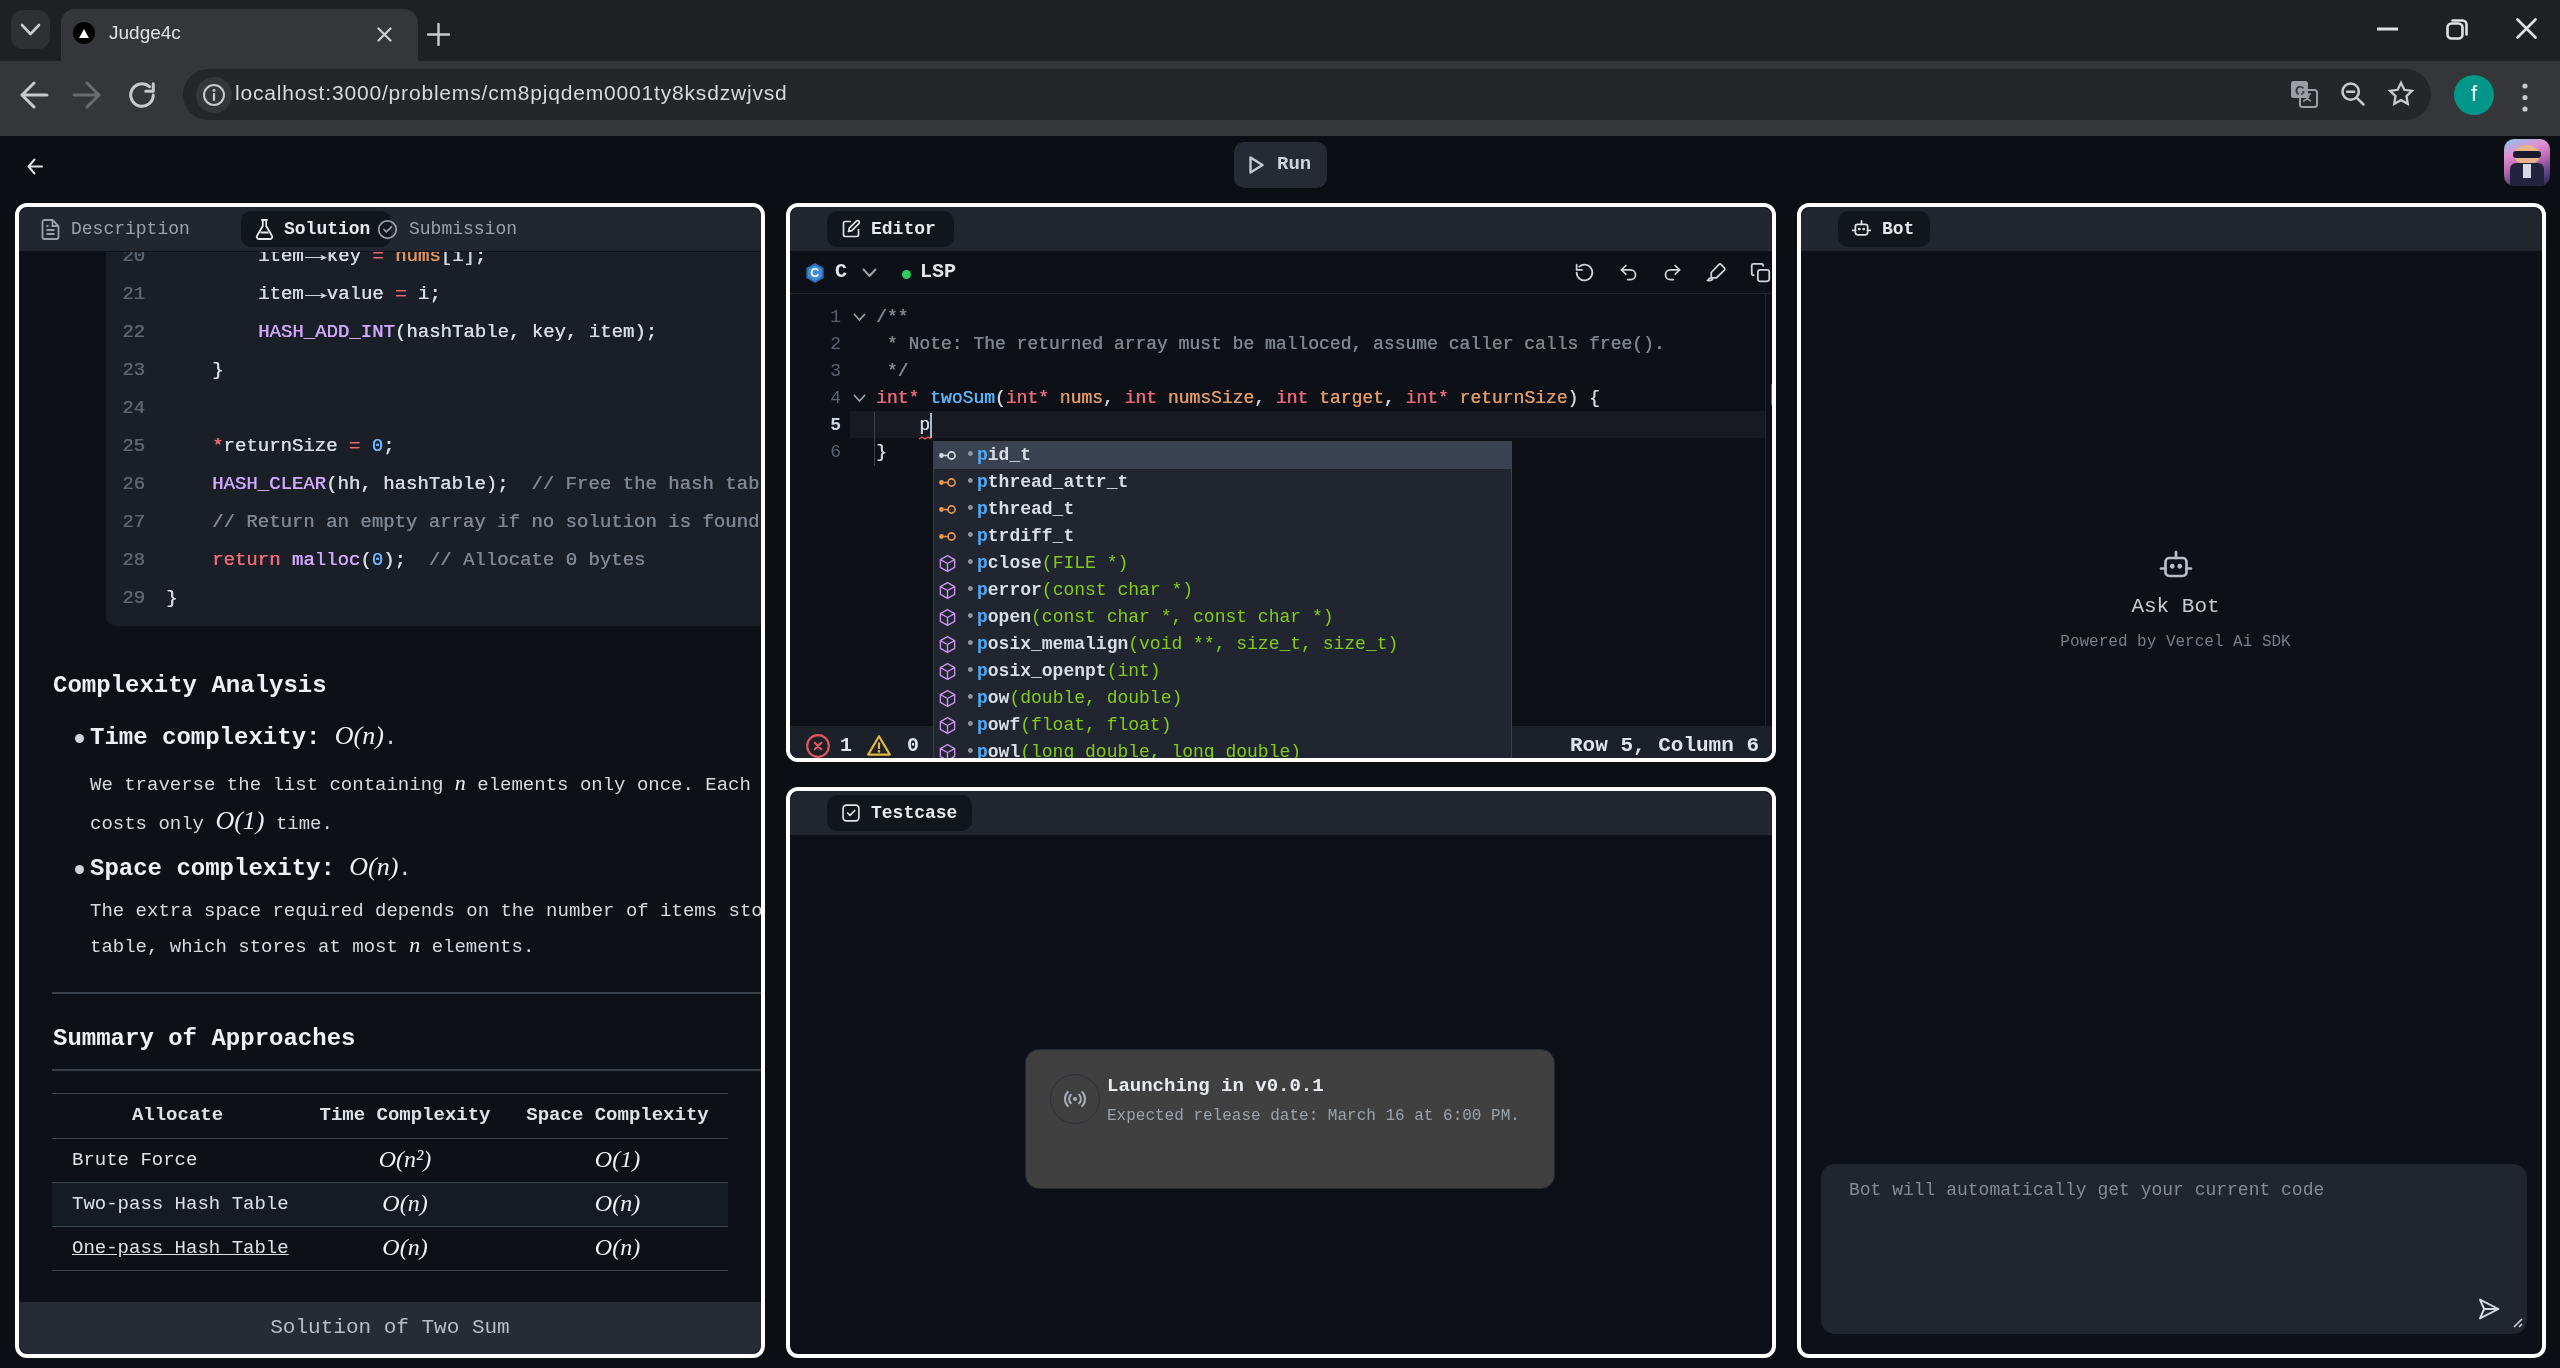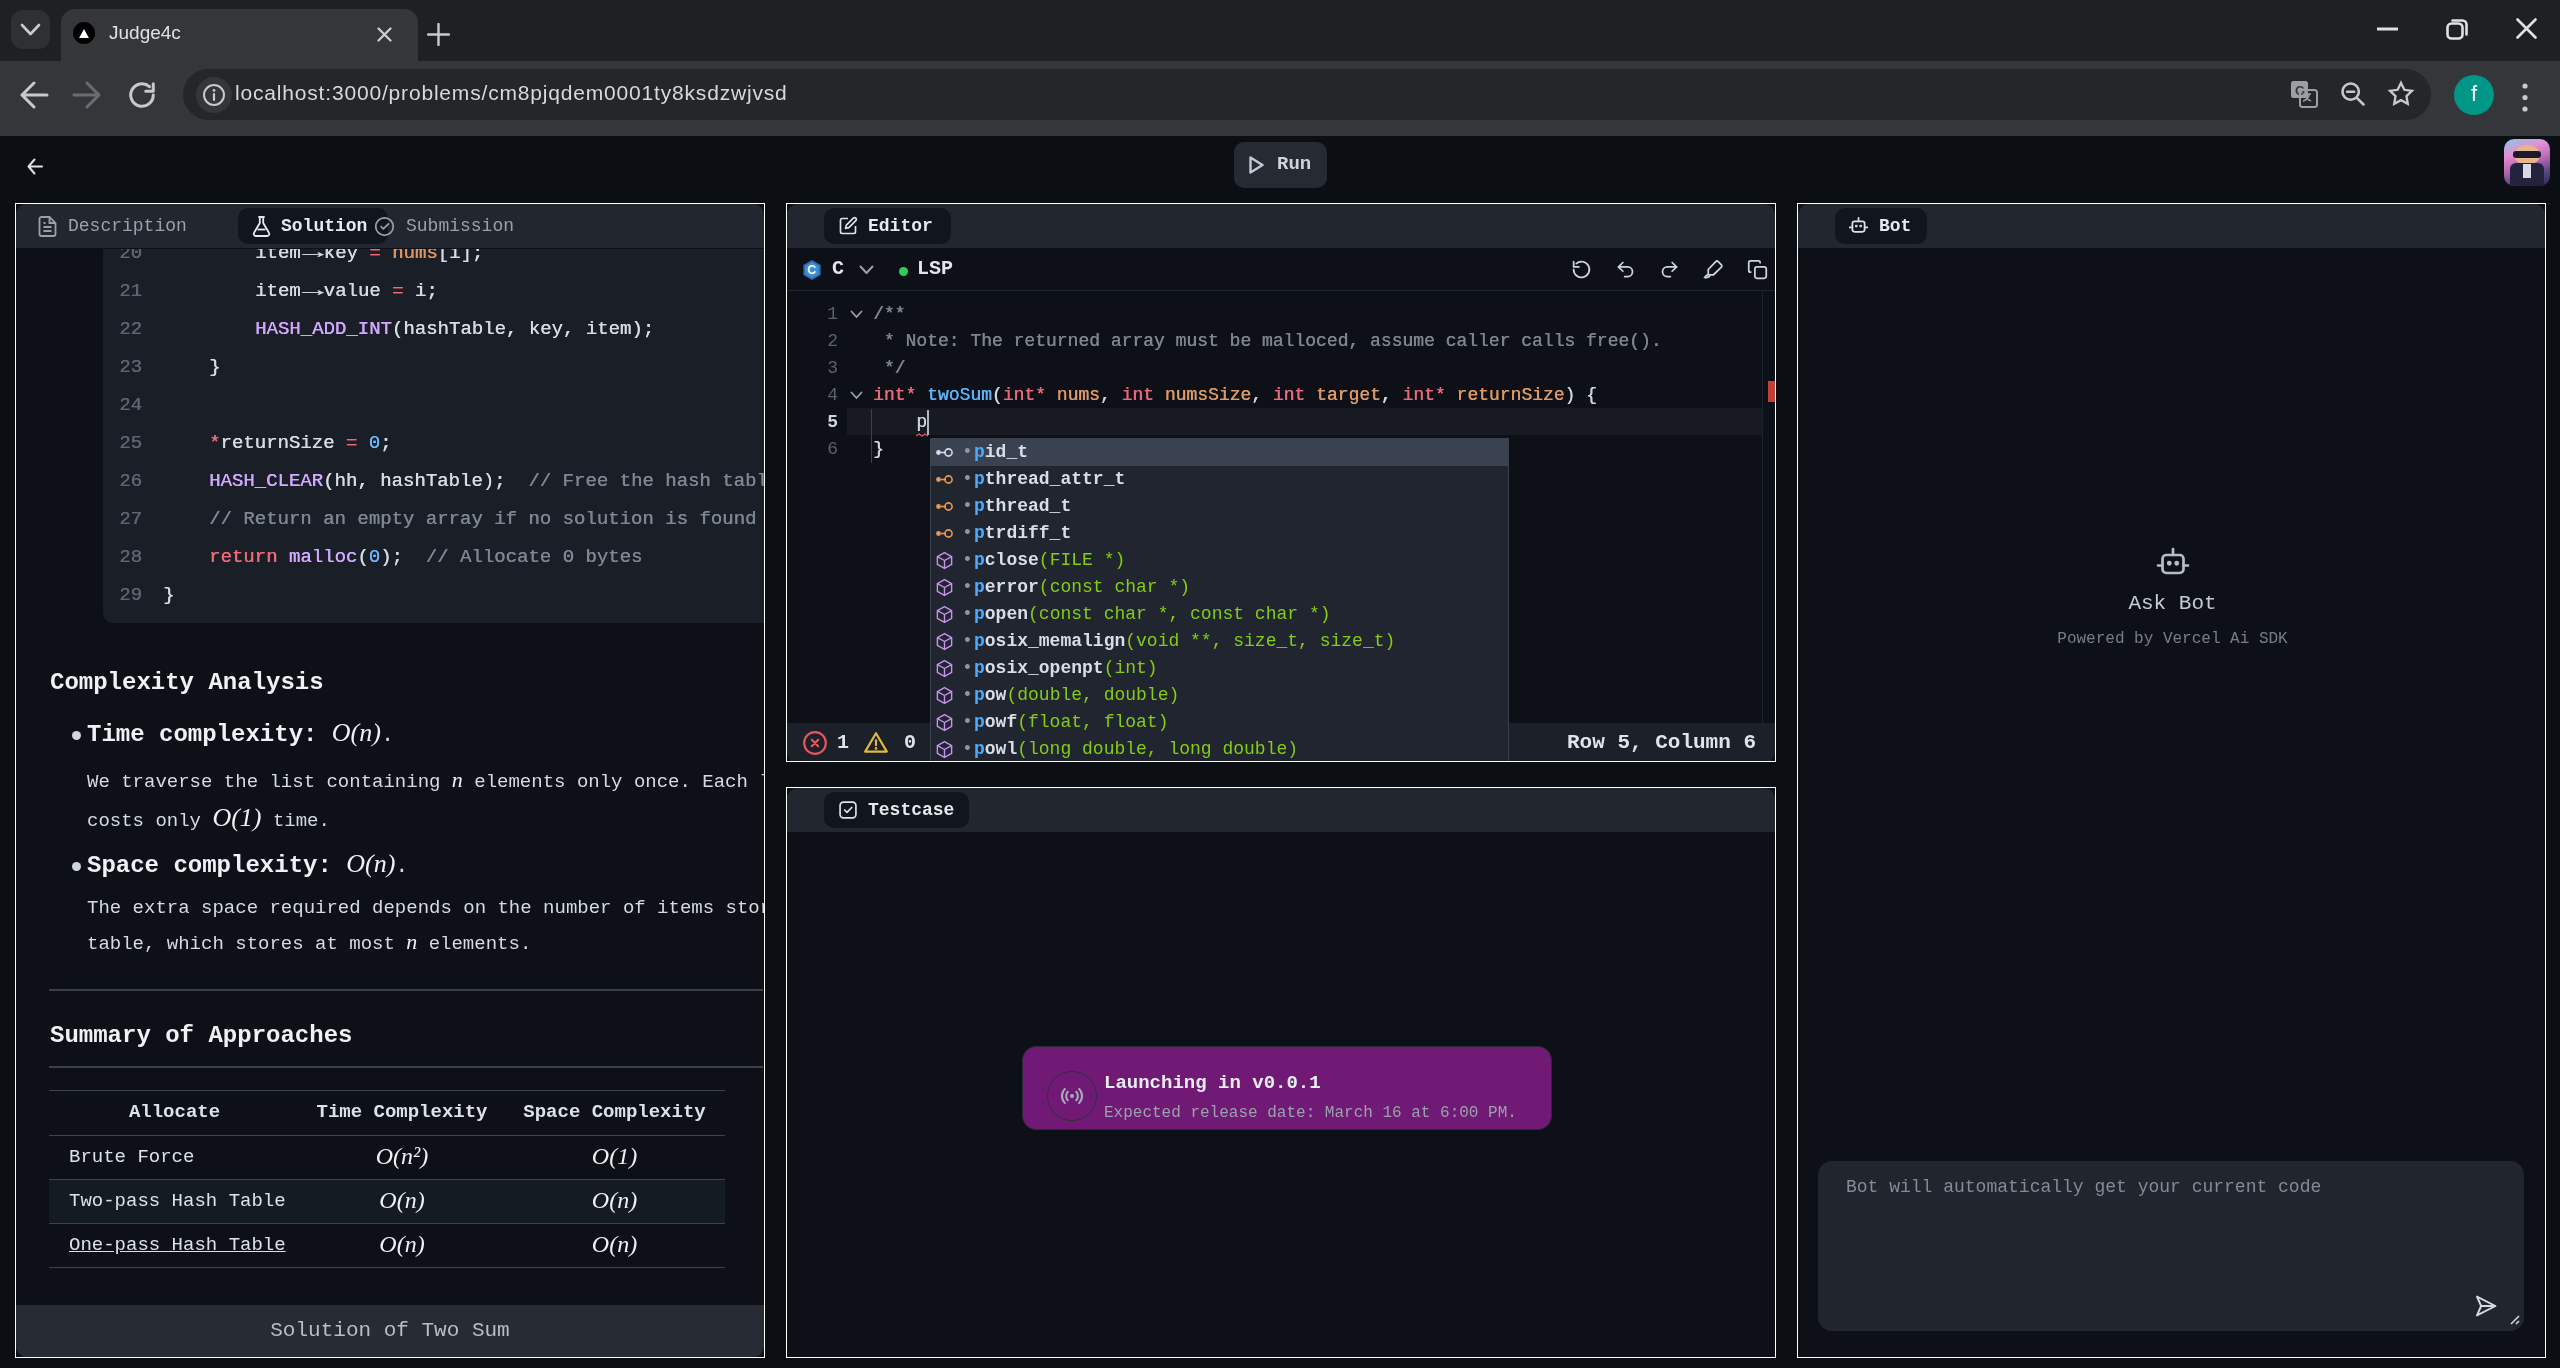--- a/index.html
+++ b/index.html
@@ -10,21 +10,21 @@
   #toolbar  { position:absolute; left:0; top:61px; width:2560px; height:75px; background:#35363a; z-index:5; }
   .chrome-sans { font-family:"Liberation Sans", sans-serif; }
   #tabchev { position:absolute; left:11px; top:10px; width:39px; height:39px; background:#2e3034; border-radius:12px; }
   #tab { position:absolute; left:61px; top:9px; width:357px; height:52px; background:#35363a; border-radius:14px 14px 0 0; }
   #favicon { position:absolute; left:12px; top:13px; width:22px; height:22px; border-radius:50%; background:#000; }
   #tabtitle { position:absolute; left:48px; top:13px; color:#dfe1e5; font-size:19px; font-family:"Liberation Sans", sans-serif; }
   #urlpill { position:absolute; left:183px; top:8px; width:2248px; height:51px; background:#242629; border-radius:26px; }
   #urltext { position:absolute; left:52px; top:12px; font-size:21px; color:#d7d9dd; font-family:"Liberation Sans", sans-serif; letter-spacing:0.82px;}
   
   #app { position:absolute; left:0; top:129px; width:2560px; height:1239px; background:#0b0e13; }
-  .panel { position:absolute; background:#0d1117; border-radius:0; border:1px solid #ffffff; overflow:hidden;padding-left:38px; }
+  .panel { position:absolute; background:#0d1117; border-radius:12px; border:4px solid #ffffff; overflow:hidden;padding-left:38px; }
   .phead { position:absolute; left:0; top:0; right:0; height:44px; background:#22262e; border-radius:11px 11px 0 0; }
   .pill { position:absolute; top:4px; height:36px; background:#11151c; border-radius:10px; display:flex; align-items:center; color:#e6e9ee; font-weight:bold; font-size:18px;margin-left:32px; }
   .tabitem { position:absolute; top:0; height:44px; display:flex; align-items:center; color:#9aa1ab; font-size:18px; }
   svg { display:block; }
   
   #pleft { left:15px; top:74px; width:750px; height:1155px; }
   #pfoot { position:absolute; left:0; bottom:0; width:100%; height:52px; background:#272b33; border-radius:0 0 11px 11px; color:#b9bec6; font-size:21px; text-align:center; line-height:52px; }
   #codeblock { position:absolute; left:87px; top:45px; width:663px; height:374px; background:#1a1f27; border-radius:0 0 0 10px; overflow:hidden; }
   .cl { position:absolute; left:0; width:100%; height:38px; line-height:38px; font-size:19px; white-space:pre; text-shadow:0.4px 0 0 currentColor; }
   .cl .ln { position:absolute; left:0; width:39px; text-align:right; color:#5c6570; }
@@ -377,21 +377,21 @@
   <div class="panel" id="ptest">
     <div class="phead">
       <div class="pill" style="left:5px;width:145px;">
         <svg width="20" height="20" viewBox="0 0 24 24" style="margin-left:14px;margin-right:10px">
             <rect x="2.5" y="2.5" width="19" height="19" rx="4" fill="none" stroke="#dfe3e9" stroke-width="2"></rect>
             <path d="M8 12 l2.8 2.8 L16.5 9" fill="none" stroke="#dfe3e9" stroke-width="2" stroke-linecap="round" stroke-linejoin="round"></path>
           </svg>
         Testcase
       </div>
     </div>
-    <div class="abs" style="left:235px;top:258px;width:530px;height:84px;background:#701a75;border:1px solid #262c36;border-radius:14px;">
+    <div class="abs" style="left:235px;top:258px;width:530px;height:140px;background:#404040;border:1px solid #262c36;border-radius:14px;">
       <div class="abs" style="left:24px;top:24px;width:50px;height:50px;border-radius:50%;border:1px solid #2c323d;">
         <svg class="abs" style="left:12px;top:12px" width="24" height="24" viewBox="0 0 24 24" fill="none" stroke="#a7aeb9" stroke-width="2" stroke-linecap="round">
             <path d="M4.9 19.1 C1 15.2 1 8.8 4.9 4.9"></path>
             <path d="M7.8 16.2 c-2.3-2.3-2.3-6.1 0-8.5"></path>
             <circle cx="12" cy="12" r="2" fill="#a7aeb9" stroke="none"></circle>
             <path d="M16.2 7.8 c2.3 2.3 2.3 6.1 0 8.5"></path>
             <path d="M19.1 4.9 C23 8.8 23 15.2 19.1 19.1"></path>
           </svg>
       </div>
       <div class="abs" style="left:81px;top:25px;font-size:19px;font-weight:bold;color:#e8ecf1;white-space:nowrap;">Launching in v0.0.1</div>

